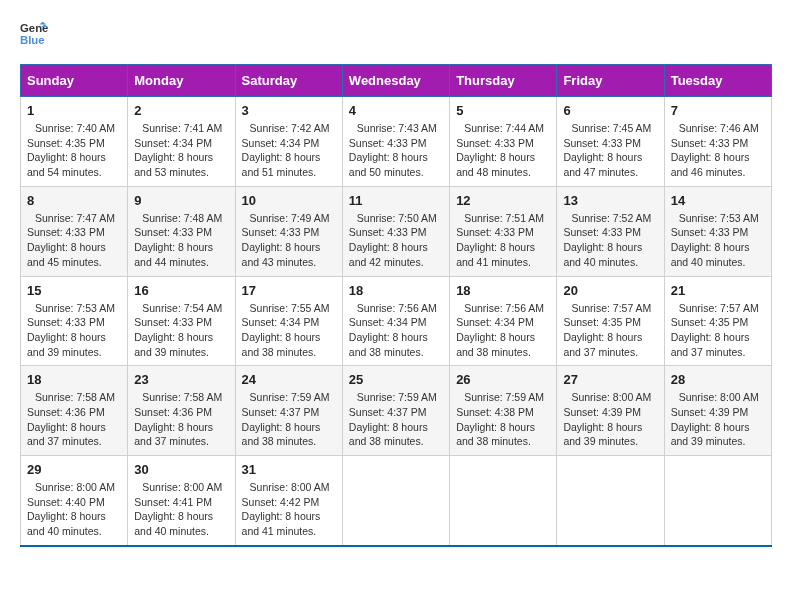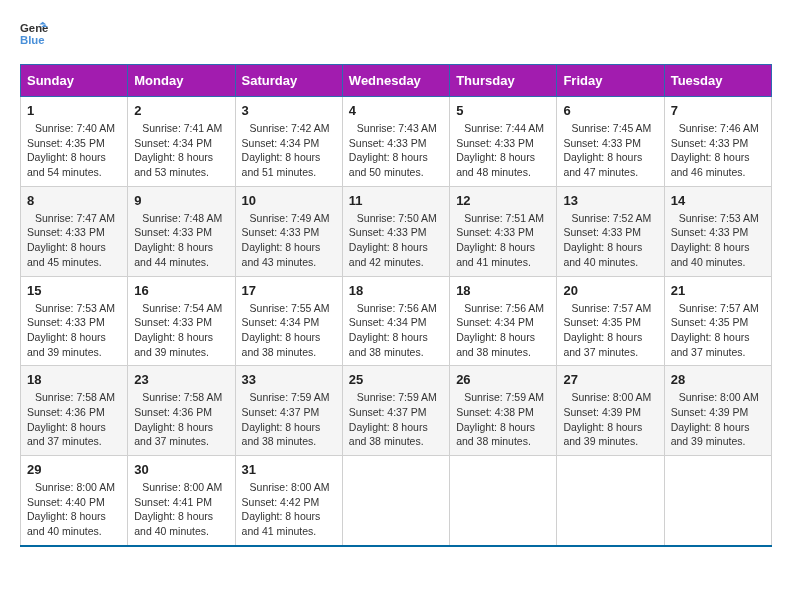--- a/index.html
+++ b/index.html
@@ -210,21 +210,21 @@
       <tr>
         <td>
         <span class="day-num">18</span>
         <span class="day-info">Sunrise: 7:58 AM<br>Sunset: 4:36 PM<br>Daylight: 8 hours and 37 minutes.</span>
       </td>
         <td>
         <span class="day-num">23</span>
         <span class="day-info">Sunrise: 7:58 AM<br>Sunset: 4:36 PM<br>Daylight: 8 hours and 37 minutes.</span>
       </td>
         <td>
-        <span class="day-num">33</span>
+        <span class="day-num">24</span>
         <span class="day-info">Sunrise: 7:59 AM<br>Sunset: 4:37 PM<br>Daylight: 8 hours and 38 minutes.</span>
       </td>
         <td>
         <span class="day-num">25</span>
         <span class="day-info">Sunrise: 7:59 AM<br>Sunset: 4:37 PM<br>Daylight: 8 hours and 38 minutes.</span>
       </td>
         <td>
         <span class="day-num">26</span>
         <span class="day-info">Sunrise: 7:59 AM<br>Sunset: 4:38 PM<br>Daylight: 8 hours and 38 minutes.</span>
       </td>

